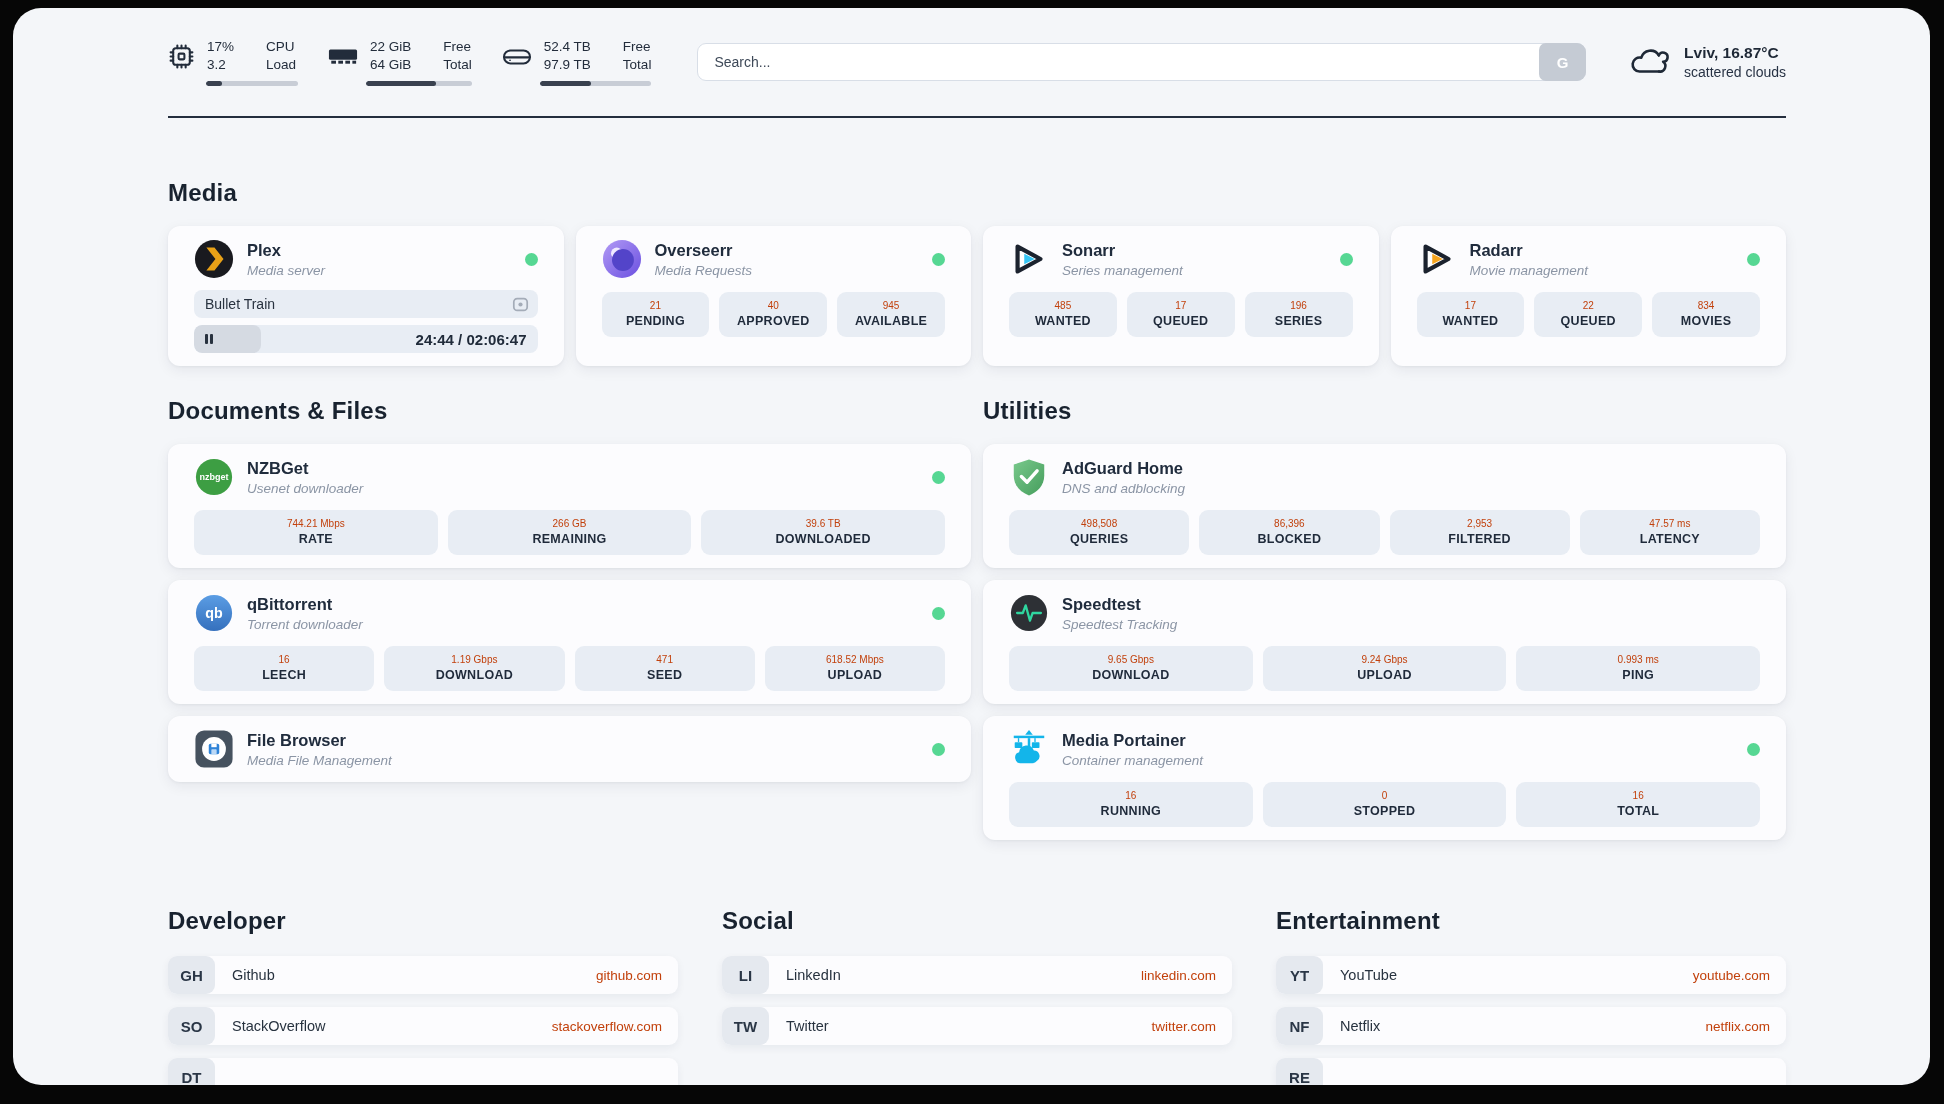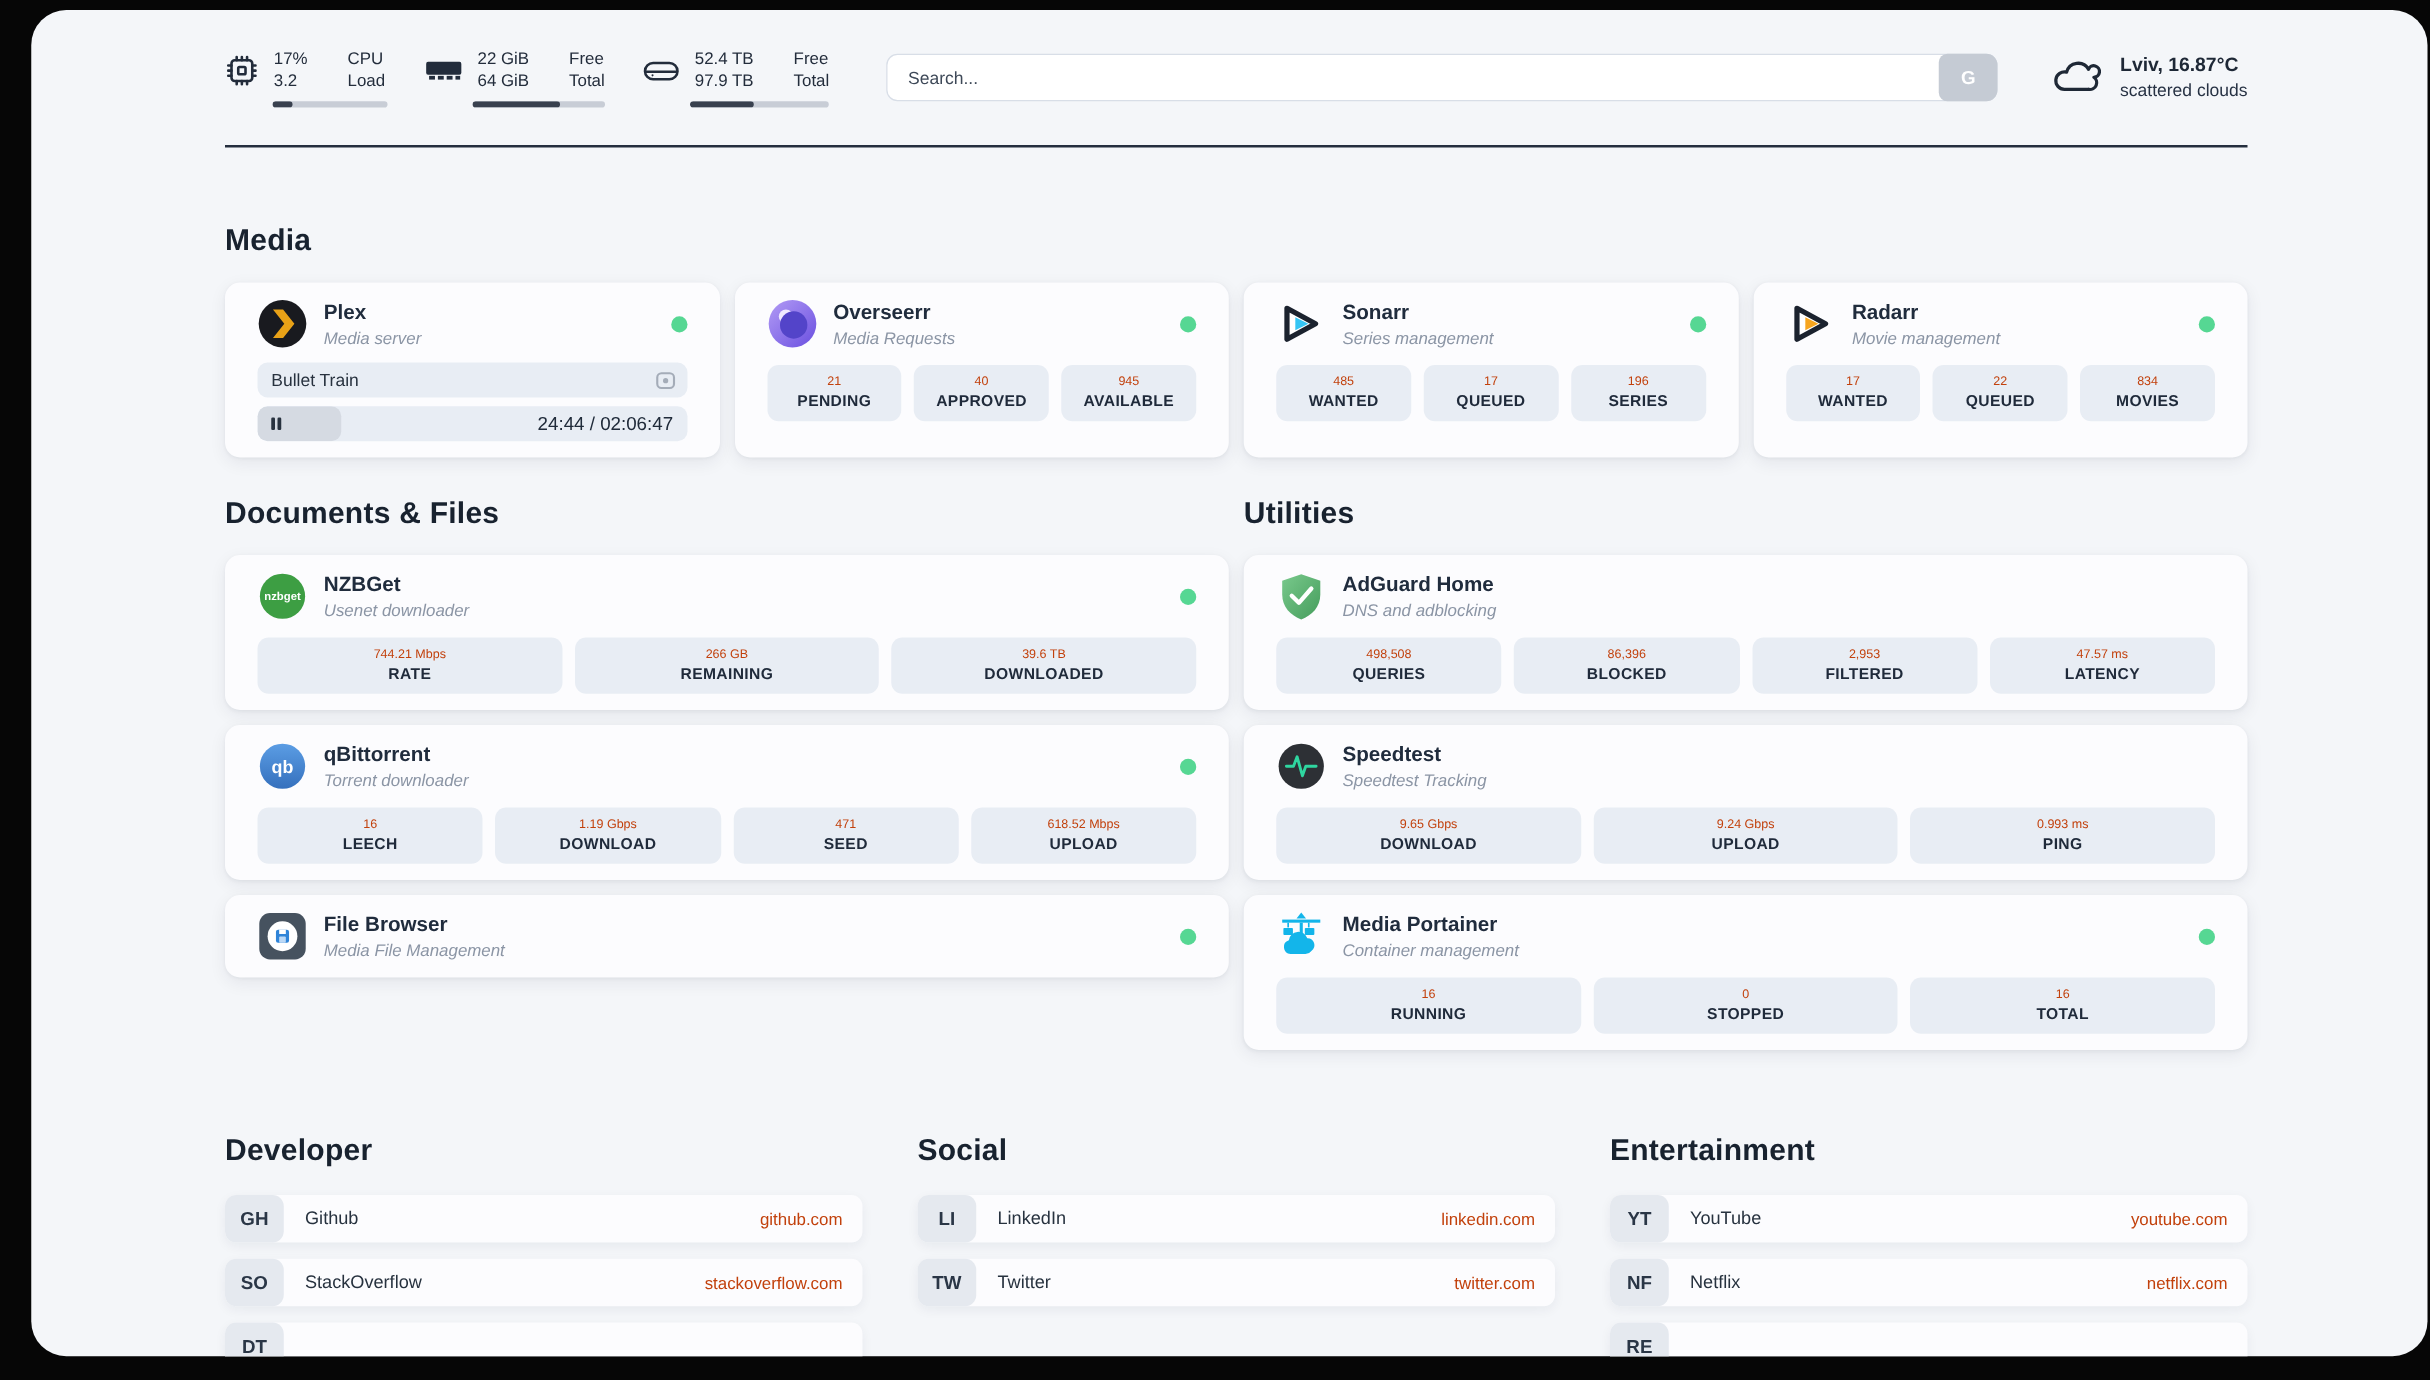--- a/index.html
+++ b/index.html
@@ -1,17 +1,17 @@
 <!DOCTYPE html>
 <html><head>
 <meta charset="utf-8">
 <style>
   * { margin:0; padding:0; box-sizing:border-box; }
   html,body { width:1944px; height:1104px; background:#060606; font-family:"Liberation Sans", sans-serif; overflow:hidden; }
-  .panel { position:absolute; left:25px; top:8px; width:1917px; height:1077px; background:#f4f6f9; border-radius:28px; overflow:hidden; }
+  .panel { position:absolute; left:13px; top:8px; width:1917px; height:1077px; background:#f4f6f9; border-radius:28px; overflow:hidden; }
   .content { padding:30px 144px 0 155px; }
 
   
   .header { display:flex; align-items:center; }
   .metrics { display:flex; gap:30px; margin-right:46px; }
   .metric-top { display:flex; align-items:center; gap:12px; }
   .metric-texts { display:grid; grid-template-columns:auto auto; column-gap:32px; font-size:13.5px; color:#232d3c; font-weight:500; line-height:1.35; }
   .m-col { display:flex; flex-direction:column; }
   .metric-bar { margin:7px 0 0 38px; height:5px; border-radius:3px; background:#c8cdd6; overflow:hidden; min-width:92px; }
   .metric-fill { height:100%; background:#39414f; border-radius:3px; }
@@ -43,21 +43,21 @@
 
   .stats { margin-top:13px; display:grid; grid-auto-flow:column; grid-auto-columns:1fr; gap:10px; }
   .stat { background:#e8edf4; border-radius:9px; text-align:center; padding:8px 4px 9px; }
   .stat-value { font-size:10px; color:#c2410c; }
   .stat-label { font-size:12.5px; font-weight:700; color:#1f2a3a; margin-top:3px; letter-spacing:.3px; }
 
   
   .np-row { margin-top:11px; background:#e8edf4; border-radius:8px; height:28px; display:flex; align-items:center; padding:0 9px 0 11px; font-size:14px; color:#28323f; }
   .np-progress { margin-top:7px; position:relative; background:#e8edf4; border-radius:8px; height:28px; display:flex; align-items:center; overflow:hidden; }
   .np-fill { position:absolute; left:0; top:0; bottom:0; background:#d5dae2; border-radius:8px; }
-  .np-time { margin-left:auto; margin-right:11px; font-size:15px; font-weight:400; color:#202b3a; position:relative; }
+  .np-time { margin-left:auto; margin-right:11px; font-size:15px; font-weight:700; color:#202b3a; position:relative; }
   .pause { position:relative; margin-left:11px; display:flex; gap:2.5px; }
   .pause span { width:2.8px; height:10px; background:#28323f; border-radius:1px; display:block; }
   .cast { margin-left:auto; display:flex; }
 
   .twocol-wrap { margin-top:30px; }
   .twocol { display:grid; grid-template-columns:1fr 1fr; gap:12px; }
   .stack { display:flex; flex-direction:column; gap:12px; margin-top:18px; align-items:stretch; }
 
   
   .bottom { margin-top:66px; display:grid; grid-template-columns:repeat(3,1fr); gap:44px; padding-bottom:30px; }

